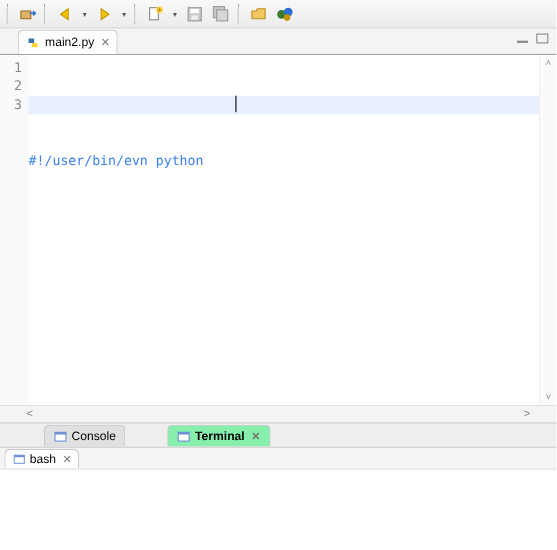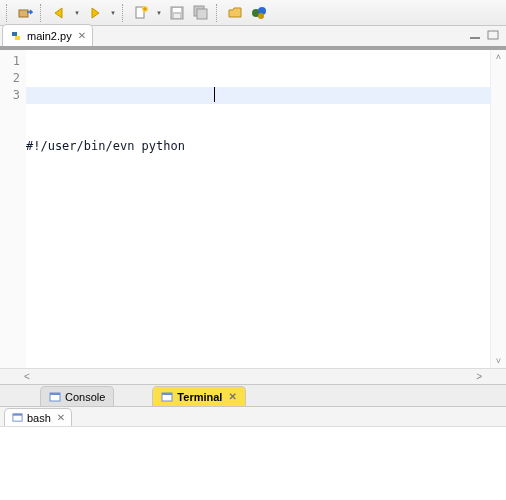--- a/index.html
+++ b/index.html
@@ -36,24 +36,24 @@
   justify-content: center;
   border-radius: 2px;
 }
 .tb-dd { width: 10px; display: flex; align-items: center; justify-content: center; }
 .small-arrow { font-size: 7px; color: #555; }
 
 .tabrow {
   height: 24px;
   display: flex;
   align-items: flex-end;
-  border-bottom: 4px solid #a3a3a3;
+  border-bottom: 1px solid #a3a3a3;
   background: #f4f4f4;
   position: relative;
-  padding-left: 2px;
+  padding-left: 16px;
 }
 .tab {
   height: 22px;
   background: #fefefe;
   border: 1px solid #c8c8c8;
   border-bottom: none;
   border-top-left-radius: 5px;
   border-top-right-radius: 5px;
   padding: 0 6px;
   display: flex;
@@ -95,21 +95,21 @@
 }
 .code {
   flex: 1;
   font-family: Consolas, monospace;
   font-size: 12px;
   line-height: 17px;
   padding-top: 3px;
   position: relative;
   white-space: pre;
 }
-.code .comment { color: #0f172a; }
+.code .comment { color: #3b82f6; }
 .code-line { height: 17px; }
 .current-line {
   position: absolute;
   left: 0; right: 0;
   height: 17px;
   background: #e8f0fe;
   z-index: 0;
 }
 .code-lines { position: relative; z-index: 1; }
 .cursor {
@@ -155,21 +155,21 @@
   border: 1px solid #c8c8c8;
   border-bottom: none;
   border-top-left-radius: 5px;
   border-top-right-radius: 5px;
   display: flex; align-items: center; gap: 4px;
   font-size: 11px;
   background: #e0e0e0;
   margin-left: 36px;
 }
 .btab.active {
-  background: #fde047;
+  background: #86efac;
   font-weight: bold;
 }
 .btab-icon { width: 12px; height: 12px; display:flex; align-items:center; justify-content:center; }
 
 .term-tabrow {
   height: 20px;
   background: #f4f4f4;
   border-top: 1px solid #c8c8c8;
   display: flex; align-items: flex-end; padding-left: 4px;
 }

